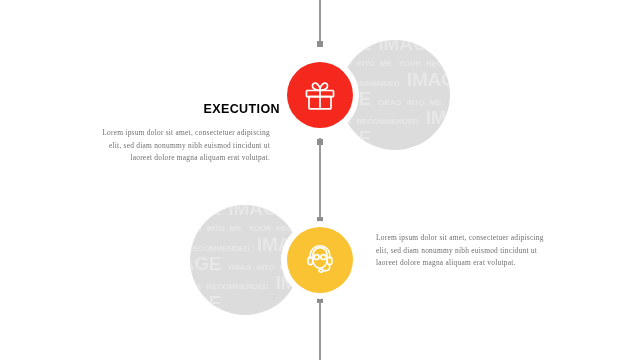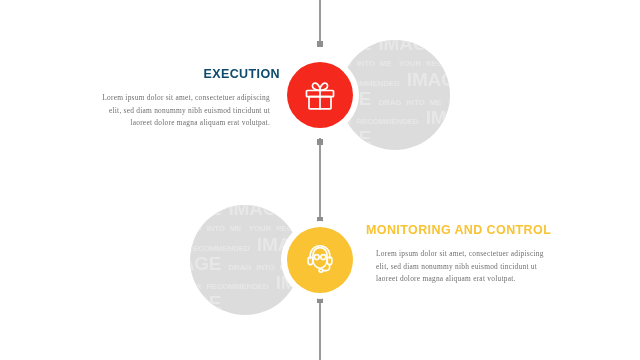--- a/index.html
+++ b/index.html
@@ -123,21 +123,21 @@
     text-align: left;
   }
   .heading {
     font-family: "Liberation Sans", sans-serif;
     font-size: 12.5px;
     font-weight: bold;
     letter-spacing: 0.4px;
     line-height: 1.28;
     margin: 0 0 6px 0;
   }
-  .heading-red    { color: #0c4a6e; }
+  .heading-red    { color: #000000; margin-top: 35px; }
   .heading-yellow { color: #f9c333; }
   .body-text {
     font-family: "Liberation Serif", serif;
     font-size: 7.4px;
     line-height: 1.72;
     color: #6f6f6f;
     letter-spacing: 0.25px;
     margin: 10px;
   }
 </style>
@@ -228,17 +228,16 @@
         <circle cx="21.3" cy="15.1" r="2.5"></circle>
         <line x1="17.2" y1="15.1" x2="18.8" y2="15.1"></line>
 
         <path d="M27.6 22.6 L27.6 25.4 C27.6 27.2 26.1 28.6 24.4 28.6 L20.6 28.6"></path>
         <rect x="17.0" y="27.1" width="4.0" height="3.0" rx="1.5"></rect>
       </svg>
     </span>
   </div>
 
   <div class="text-block text-bottom">
-    <div class="heading heading-yellow">MONITORING AND CONTROL</div>
     <p class="body-text">Lorem ipsum dolor sit amet, consectetuer adipiscing elit, sed diam nonummy nibh euismod tincidunt ut laoreet dolore magna aliquam erat volutpat.</p>
   </div>
 
 </div>
 
 </body></html>

